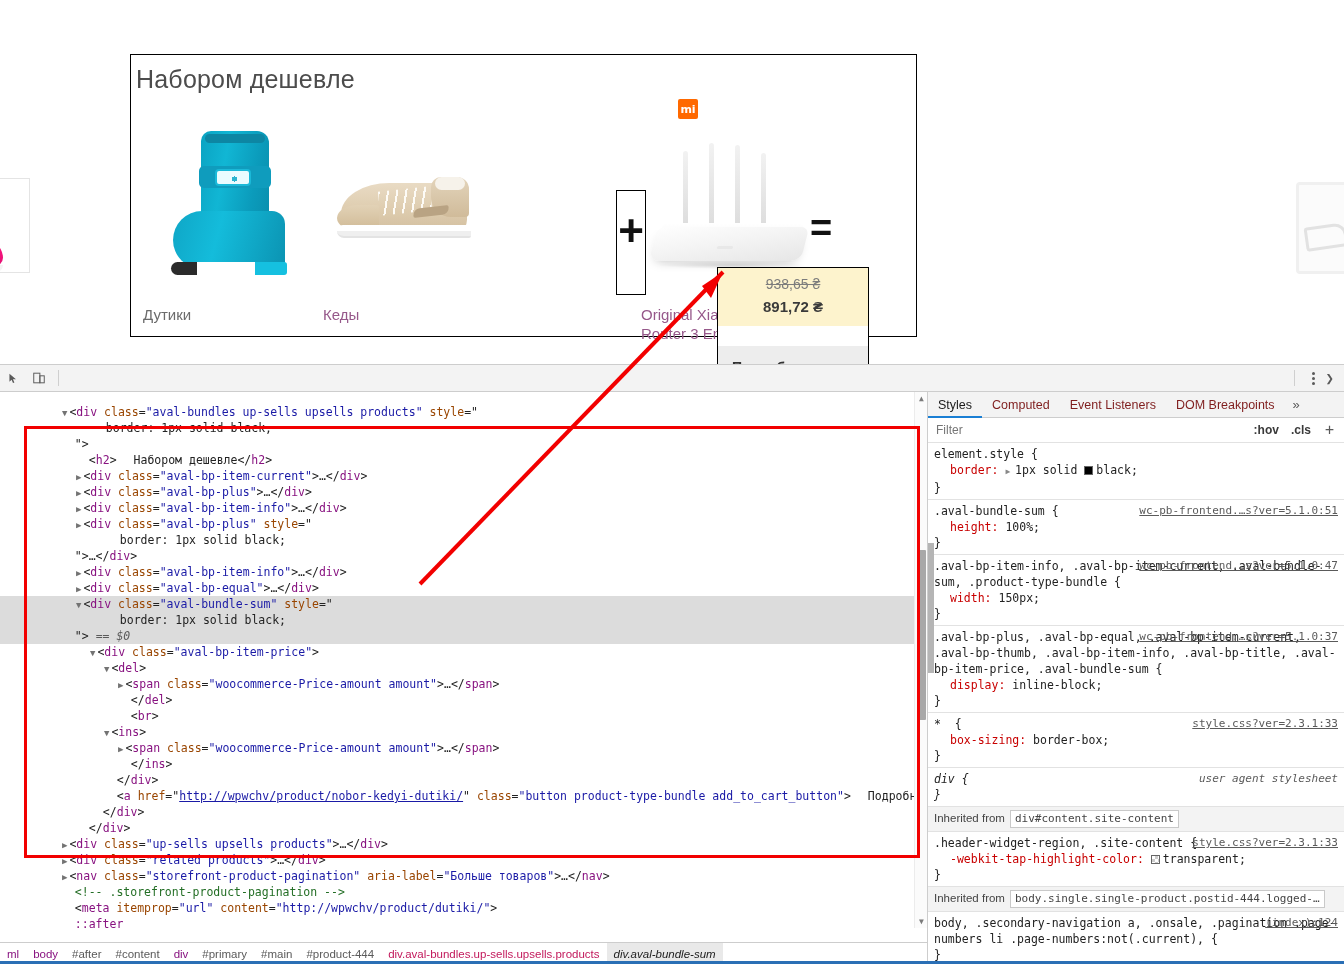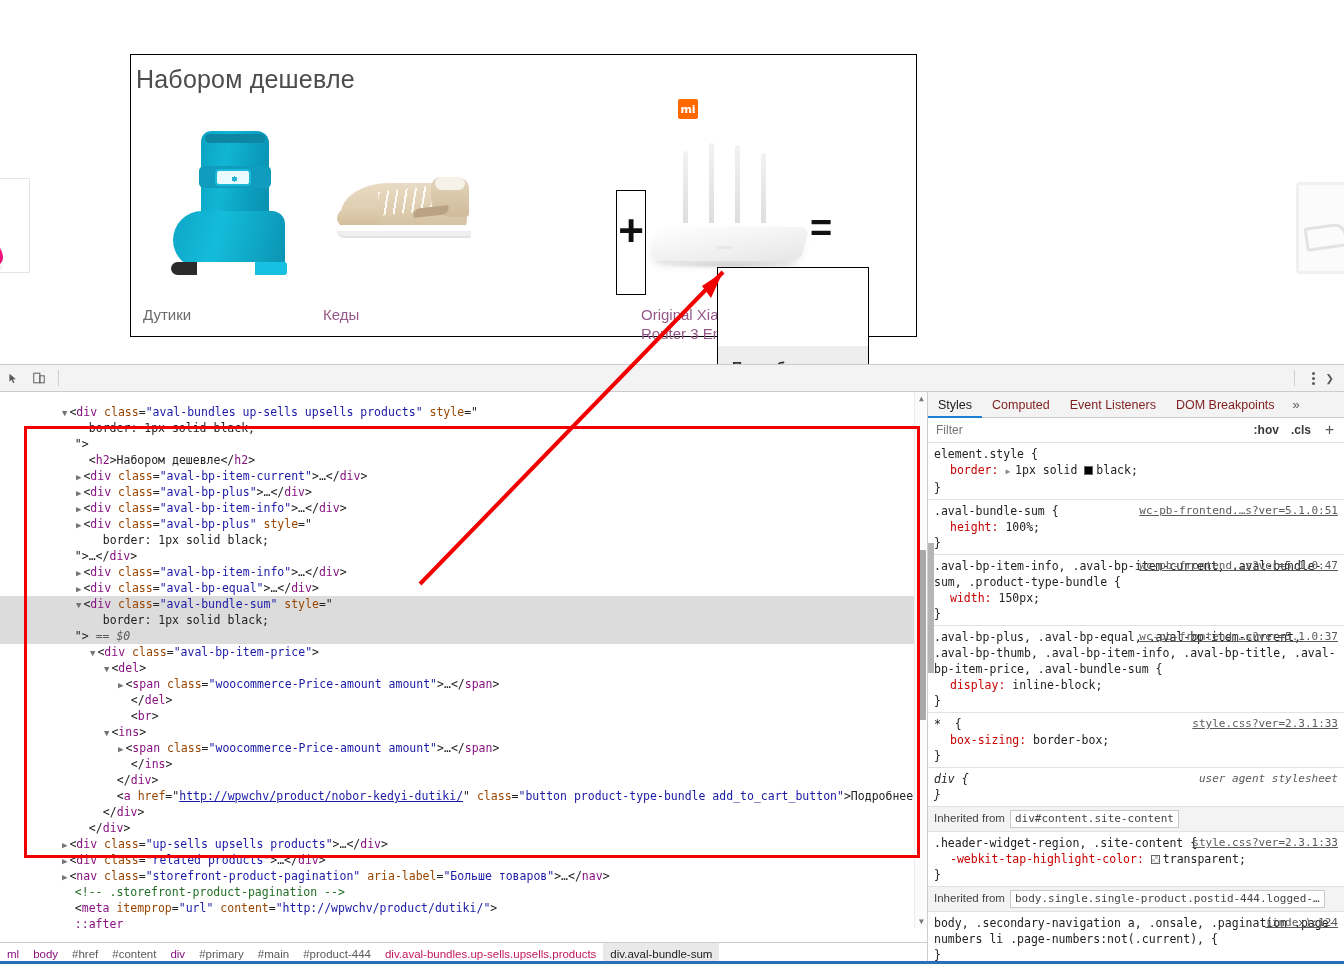--- a/index.html
+++ b/index.html
@@ -255,21 +255,21 @@
     position:absolute; left:0; top:0; right:13px; bottom:36px;
     font-size: 11.5px; line-height: 16px; color: #222;
     padding: 2px 0 0 0; overflow: hidden; white-space: pre;
   }
   .dom-line { padding: 0 0 0 0; height:16px; }
   .dom-line.hl { background:#dcdcdc; }
   .tri { color:#737373; font-size:9px; margin-right:2px; }
   .tag { color:#881280; }
   .attr { color:#994500; }
   .val { color:#1a1aa6; }
-  .txt { color:#222; }
+  .txt { color:#222;margin-left:17px; }
   .punc { color:#222; }
   .cmt { color:#236e25; }
   .lnk { color:#1a1aa6; text-decoration: underline; }
   .dollar { color:#5b5b5b; font-style: italic; }
   .pseudo { color:#881280; }
 
   .dom-scrollbar {
     position:absolute; right:0; top:0; width:13px; bottom:36px; background:#fbfbfb;
     border-left:1px solid #ececec;
   }
@@ -292,21 +292,21 @@
 
   .breadcrumb {
     position:absolute; left:0; right:0; bottom:0; height:22px;
     background:#fff; border-top:1px solid #cdcdcd;
     display:flex; align-items:center;
     font-family:"Liberation Sans", sans-serif; font-size:11.5px;
     overflow:hidden;
   }
   .crumb { padding: 0 7px; color:#5a5a5a; white-space:nowrap; height:100%; display:flex; align-items:center; }
   .crumb.tagc { color:#881280; }
-  .crumb.current { background:#e9e9e9; color:#222; }
+  .crumb.current { background:#e9e9e9; color:#222;font-style:italic; }
   .crumb.sel { color:#c2185b; }
 
   
   .styles-panel {
     position: relative; flex: 1; height: 100%; background:#fff; overflow:hidden;
   }
   .styles-tabs {
     height: 26px; background:#f3f3f3; border-bottom:1px solid #cdcdcd;
     display:flex; align-items:center;
     font-family:"Liberation Sans", sans-serif;
@@ -440,20 +440,24 @@
               <div class="router-led"></div>
               <div class="router-shadow"></div>
             </div>
           </div>
           <div class="bp-title">Original Xiaomi WIFI Router 3 English</div>
         </div>
 
         <div class="op op-eq">=</div>
 
         <div class="bundle-sum">
+          <div class="sum-price-area">
+            <span class="sum-del">938,65 ₴</span>
+            <span class="sum-ins">891,72 ₴</span>
+          </div>
           <a class="sum-btn" href="#">Подробнее</a>
         </div>
       </div>
     </div>
 
     <div class="maybe-also">Возможно Вас также заинтересует…</div>
   </div>
 
   <div class="devtools">
 
@@ -490,21 +494,21 @@
           <div class="arrow-up">▲</div>
           <div class="dom-thumb"></div>
           <div class="arrow-down">▼</div>
         </div>
 
         <div class="red-outline"></div>
 
         <div class="breadcrumb" id="breadcrumb">
             <span class="crumb tagc">ml</span>
             <span class="crumb tagc">body</span>
-            <span class="crumb">#href</span>
+            <span class="crumb">#after</span>
             <span class="crumb">#content</span>
             <span class="crumb tagc">div</span>
             <span class="crumb">#primary</span>
             <span class="crumb">#main</span>
             <span class="crumb">#product-444</span>
             <span class="crumb sel">div.aval-bundles.up-sells.upsells.products</span>
             <span class="crumb current">div.aval-bundle-sum</span>
           </div>
       </div>
 

